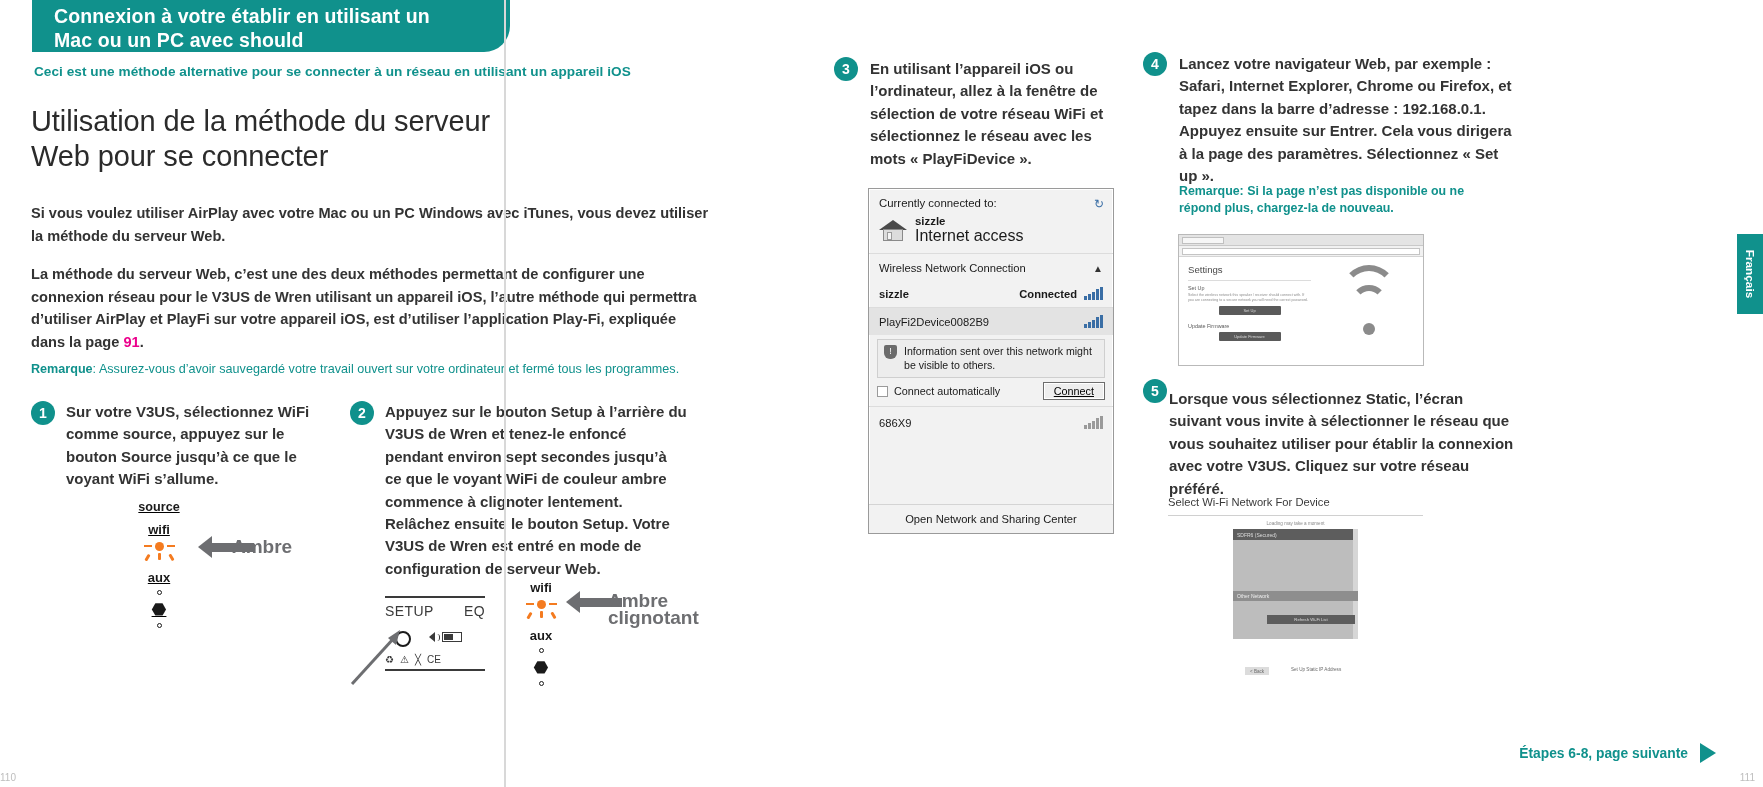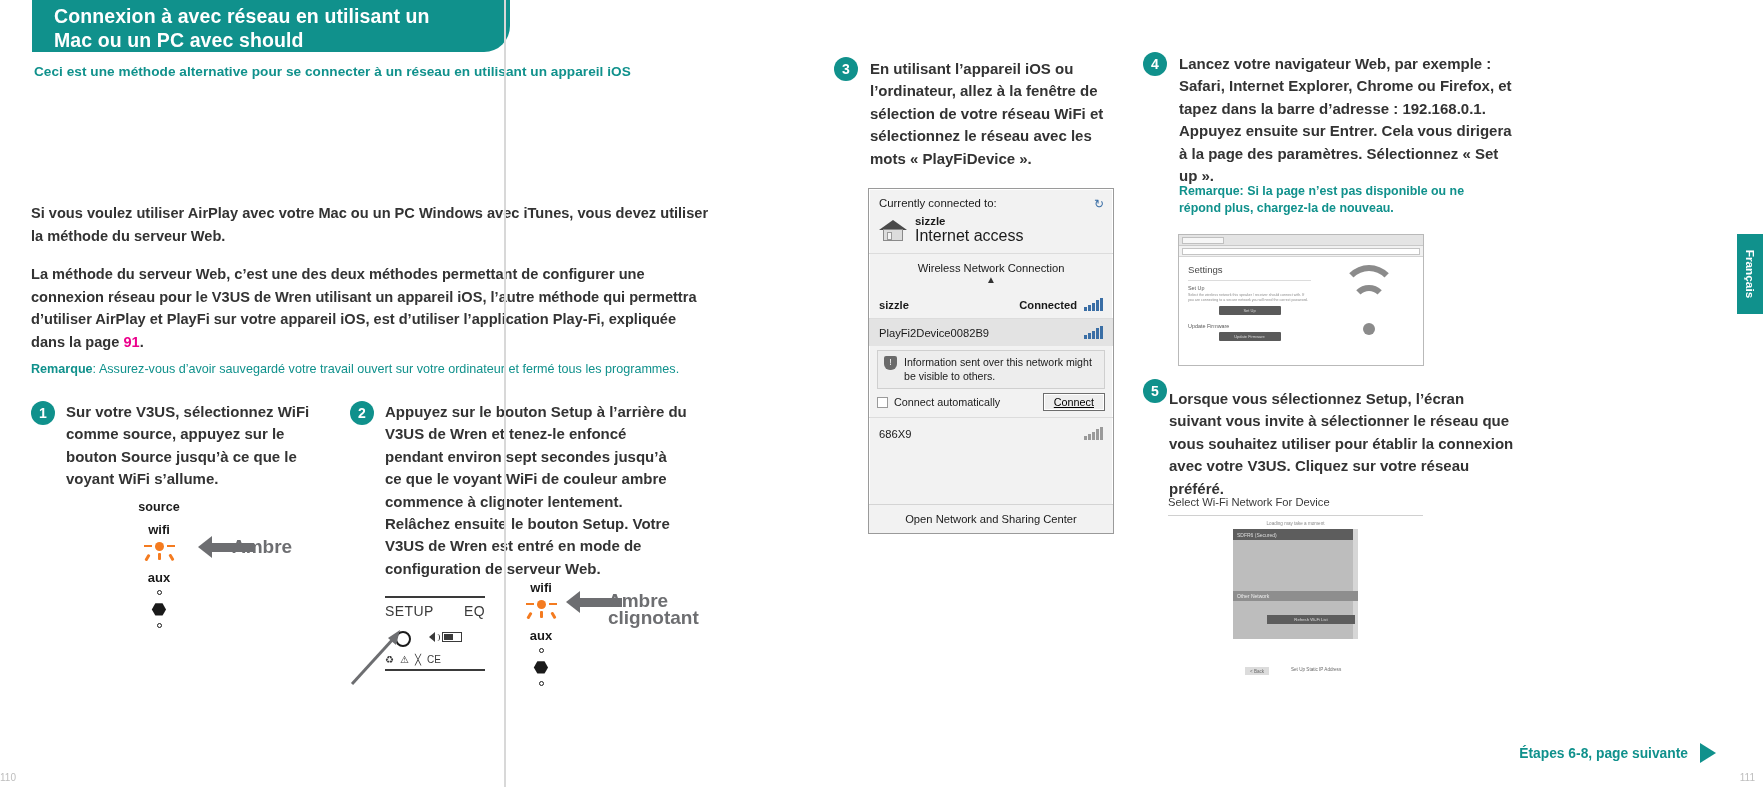--- a/index.html
+++ b/index.html
@@ -110,21 +110,21 @@
     border-left:14px solid transparent; border-right:14px solid transparent;
     border-bottom:10px solid #4a4a4a; }
   .house .wall { position:absolute; left:4px; top:11px; width:20px; height:12px;
     background:#dcdcdc; border:1px solid #8a8a8a; }
   .house .door { position:absolute; left:8px; top:14px; width:5px; height:8px;
     background:#f4f4f4; border:1px solid #9a9a9a; }
   .wd-name { font-weight:bold; font-size:11.4px; }
   .wd-sub { font-size:16px; }
   .wd-div { height:1px; background:#dcdcdc; }
   .wd-wnc { display:flex; align-items:center; justify-content:space-between;
-    padding:8px 10px 6px;flex-direction:column; }
+    padding:8px 10px 6px; }
   .chev { font-size:10px; color:#333; }
   .wd-net { display:flex; align-items:center; justify-content:space-between;
     padding:7px 10px; }
   .wd-net.sel { background:#e3e3e3; }
   .wd-net b { font-weight:bold; }
   .bars { display:flex; align-items:flex-end; gap:1.5px; height:13px; }
   .bars i { display:block; width:2.6px; background:#3a6ea5; }
   .bars.gray i { background:#9a9a9a; }
   .wd-info { display:flex; gap:7px; align-items:flex-start;
     background:#ededed; border:1px solid #cfcfcf; margin:4px 8px;
@@ -211,37 +211,41 @@
 
   .pgl { position:absolute; left:0; bottom:4px; font-size:10px; color:#bdbdbd; }
   .pgr { position:absolute; right:8px; bottom:4px; font-size:10px; color:#bdbdbd; }
 </style>
 </head>
 <body>
 
 <div class="page">
 
   <div class="banner">
-    <div class="banner-line">Connexion à avec réseau en utilisant un</div>
+    <div class="banner-line">Connexion à votre établir en utilisant un</div>
     <div class="banner-line">Mac ou un PC avec should</div>
   </div>
 
   <div class="subtitle">Ceci est une méthode alternative pour se connecter à un réseau en utilisant un appareil iOS</div>
 
+  <div class="h1">
+    <div>Utilisation de la méthode du serveur</div>
+    <div>Web pour se connecter</div>
+  </div>
 
   <div class="para p1">Si vous voulez utiliser AirPlay avec votre Mac ou un PC Windows avec iTunes, vous devez utiliser la méthode du serveur Web.</div>
 
   <div class="para p2"><span>La méthode du serveur Web, c’est une des deux méthodes permettant de configurer une connexion réseau pour le V3US de Wren utilisant un appareil iOS, l’autre méthode qui permettra d’utiliser AirPlay et PlayFi sur votre appareil iOS, est d’utiliser l’application Play-Fi, expliquée dans la page </span><span class="pink">91</span><span>.</span></div>
 
   <div class="remarque"><b>Remarque</b><span>: Assurez-vous d’avoir sauvegardé votre travail ouvert sur votre ordinateur et fermé tous les programmes.</span></div>
 
   <div class="badge s1b">1</div>
   <div class="steptext s1t">Sur votre V3US, sélectionnez WiFi comme source, appuyez sur le bouton Source jusqu’à ce que le voyant WiFi s’allume.</div>
 
-  <div class="leddiag" style="left:128px; top:500px; width:62px;">
+  <div class="leddiag" style="left:128px; top:500px; width:62px;text-decoration:underline;">
     <div class="lbl lbl-src">source</div>
     <div class="lbl" style="margin-top:8px;">wifi</div>
     <div class="ledrow">
       <div class="dash l"></div>
       <div class="led"></div>
       <div class="dash r"></div>
     </div>
     <div class="rays">
       <div class="ray" style="left:18px; top:-1px; transform:rotate(30deg);"></div>
       <div class="ray" style="left:30px; top:-2px;"></div>
@@ -420,21 +424,21 @@
       </div>
       <div class="wifiglyph">
         <div class="wf-arc" style="width:56px;height:56px;"></div>
         <div class="wf-arc" style="width:36px;height:36px;"></div>
         <div class="wf-dot"></div>
       </div>
     </div>
   </div>
 
   <div class="badge s5b">5</div>
-  <div class="steptext s5t">Lorsque vous sélectionnez Setup, l’écran suivant vous invite à sélectionner le réseau que vous souhaitez utiliser pour établir la connexion avec votre V3US. Cliquez sur votre réseau préféré.</div>
+  <div class="steptext s5t">Lorsque vous sélectionnez Static, l’écran suivant vous invite à sélectionner le réseau que vous souhaitez utiliser pour établir la connexion avec votre V3US. Cliquez sur votre réseau préféré.</div>
 
   <div class="dls">
     <div class="dls-title">Select Wi-Fi Network For Device</div>
     <div class="dls-rule"></div>
     <div class="dls-load">Loading may take a moment</div>
     <div class="dls-box">
       <div class="dls-sel">SDFR6 (Secured)</div>
       <div class="dls-scroll"></div>
       <div class="dls-other">Other Network</div>
       <div class="dls-btn2">Refresh Wi-Fi List</div>

